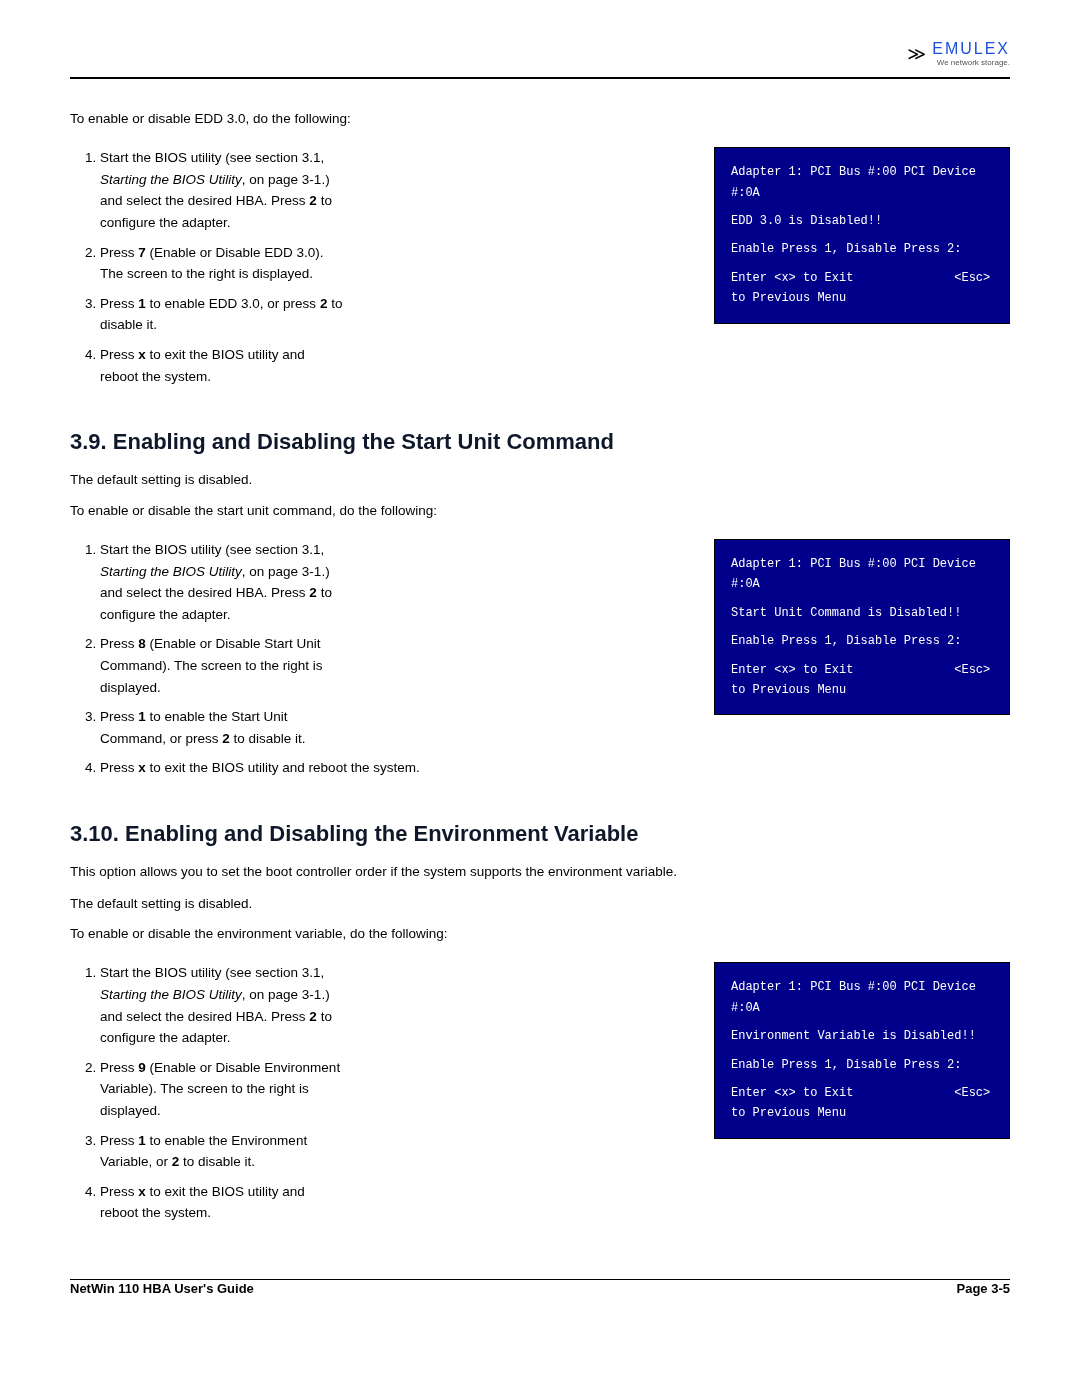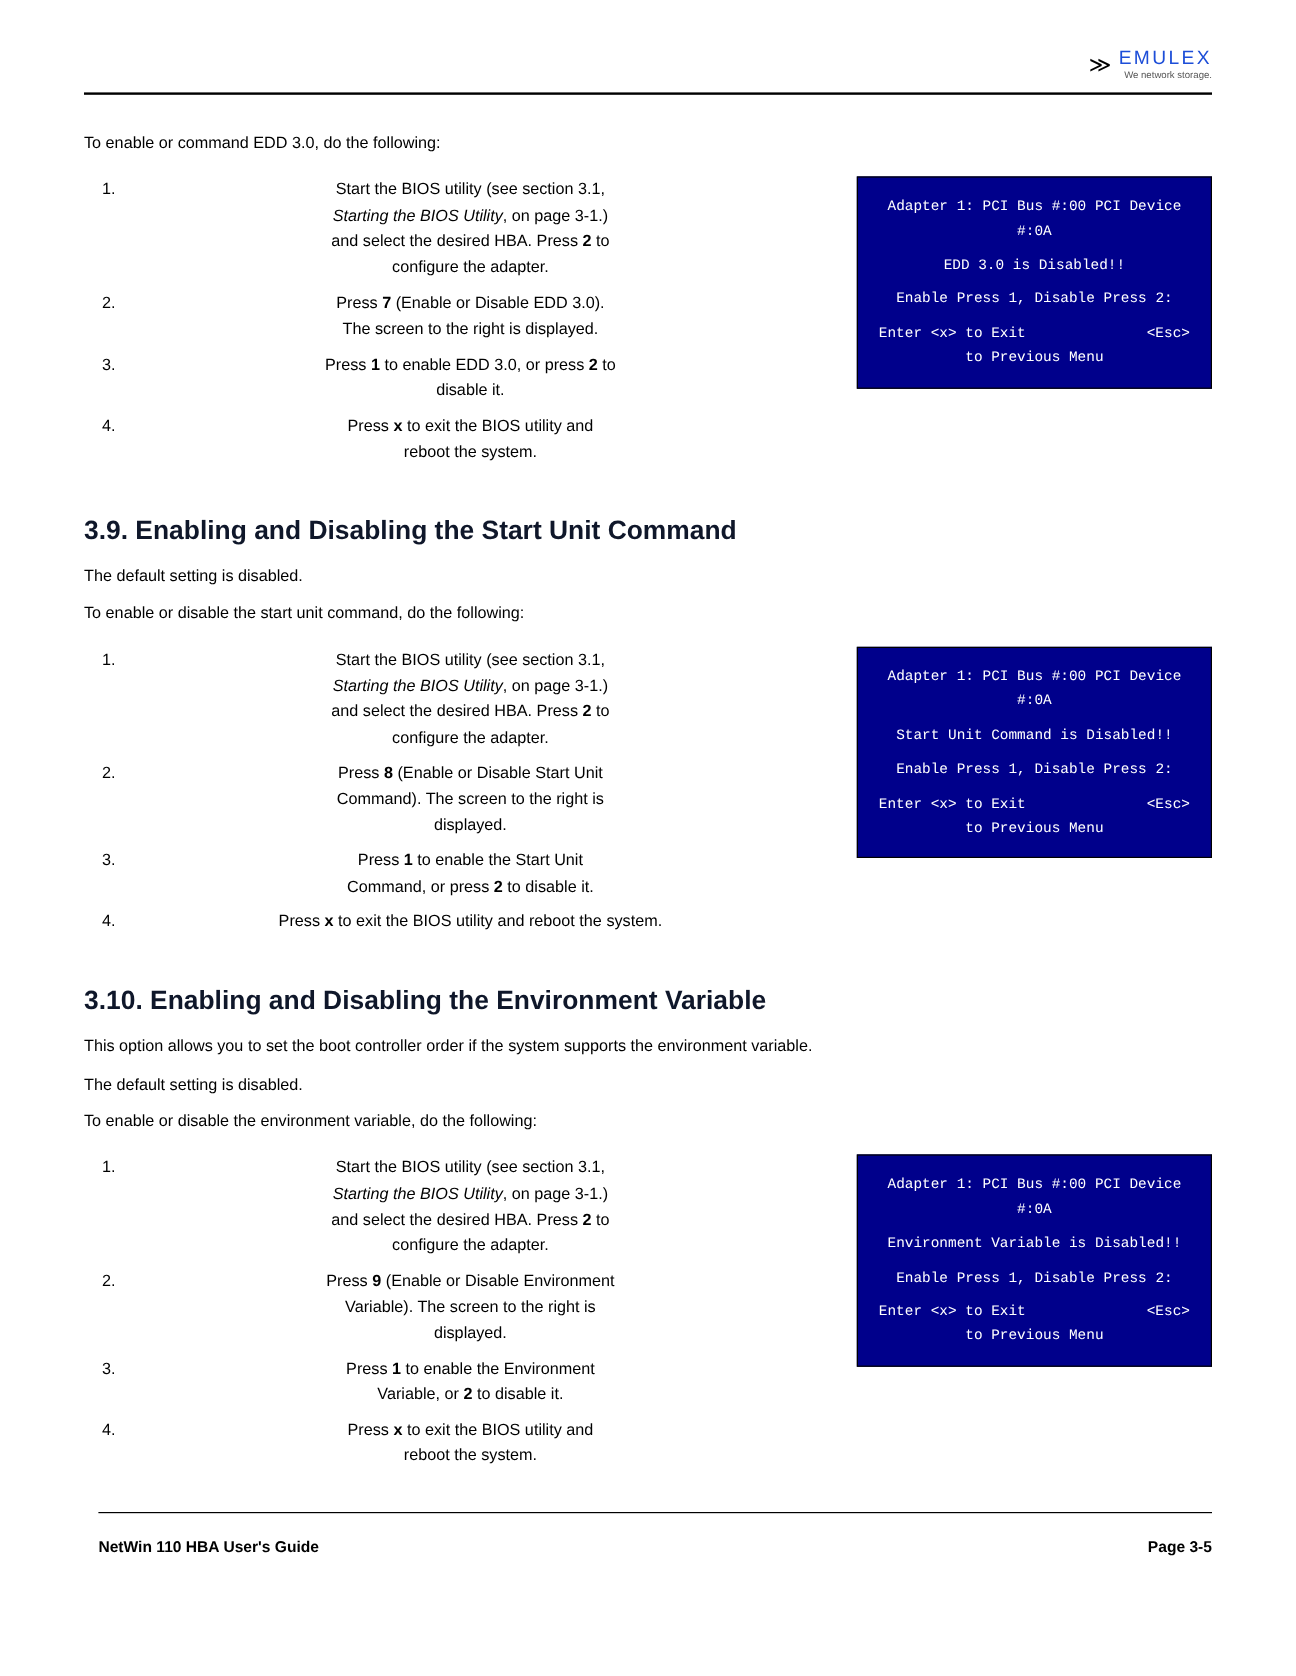--- a/index.html
+++ b/index.html
@@ -72,21 +72,20 @@
       line-height: 1.6;
       margin-bottom: 8px;
     }
 
     
     .two-col {
       display: flex;
       gap: 30px;
       margin-bottom: 20px;
       align-items: flex-start;
-      text-align: center;
     }
 
     .steps-col {
       flex: 1;
     }
 
     .screen-col {
       width: 296px;
       flex-shrink: 0;
     }
@@ -128,45 +127,44 @@
 
     
     .footer {
       position: absolute;
       bottom: 20px;
       left: 70px;
       right: 70px;
       display: flex;
       justify-content: space-between;
       border-top: 1.5px solid #000;
-      padding-top: 20px;
+      padding-top: 1px;
       font-size: 13px;
       font-weight: bold;
-      margin-left: 12px;
     }
 
     b { font-weight: bold; }
     i { font-style: italic; }
   </style>
 </head>
 <body>
 
 <div class="page-wrapper">
 
   <div class="header">
     <div class="logo-area">
       <span class="logo-icon">≫</span>
       <div>
         <span class="logo-text">EMULEX</span>
         <span class="logo-tagline">We network storage.</span>
       </div>
     </div>
   </div>
 
-  <p class="intro-text">To enable or command EDD 3.0, do the following:</p>
+  <p class="intro-text">To enable or disable EDD 3.0, do the following:</p>
 
   <div class="two-col">
     <div class="steps-col">
       <ol>
         <li>
           Start the BIOS utility (see section 3.1,<br>
           <i>Starting the BIOS Utility</i>, on page 3-1.)<br>
           and select the desired HBA. Press <b>2</b> to<br>
           configure the adapter.
         </li>

